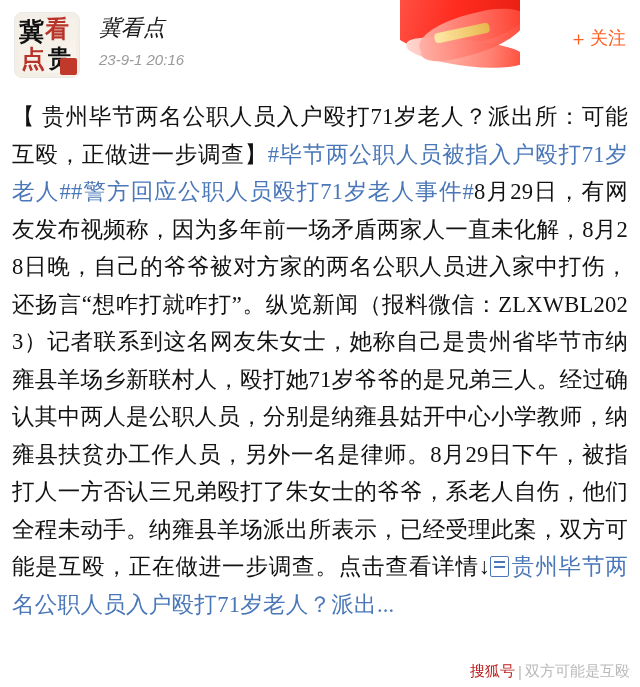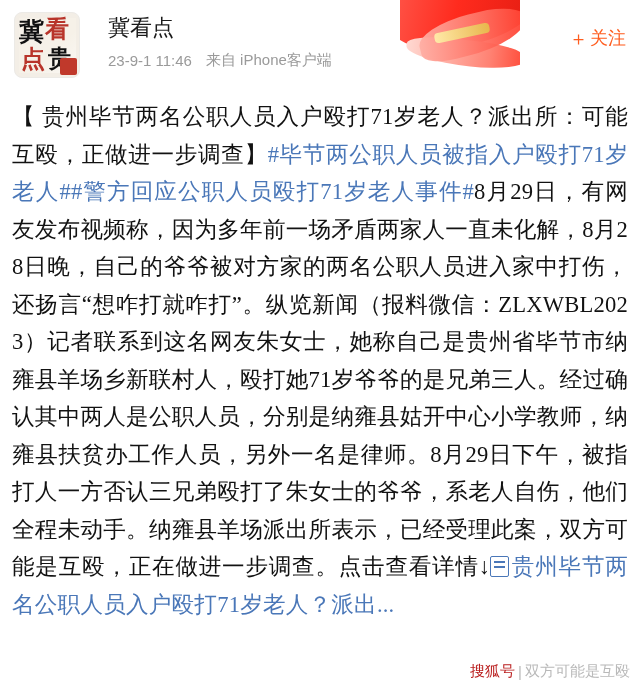--- a/index.html
+++ b/index.html
@@ -66,24 +66,25 @@
     position: absolute;
     right: 2px;
     bottom: 2px;
     width: 17px;
     height: 17px;
     background: #c0392b;
     border-radius: 2px;
   }
 
   .head-text {
-    margin-left: 28px;
+    margin-left: 19px;
     padding-top: 3px;
     flex: 1 1 auto;
     min-width: 0;
+    font-style: italic;
   }
   .account-name {
     font-size: 22px;
     color: #1a1a1a;
     font-weight: normal;
     line-height: 1.2;
     margin-bottom: 10px;
     font-family: "Liberation Sans", sans-serif;
   }
   .meta-line {
@@ -229,22 +230,21 @@
       <span class="ch ch1">冀</span>
       <span class="ch ch2">看</span>
       <span class="ch ch3">点</span>
       <span class="ch ch4">贵</span>
       <span class="seal"></span>
     </div>
 
     <div class="head-text">
       <div class="account-name">冀看点</div>
       <div class="meta-line">
-        <span class="meta-time">23-9-1 11:46</span>
-        <span class="meta-src">来自 iPhone客户端</span>
+        <span class="meta-time">23-9-1 20:16</span>
       </div>
     </div>
 
     <div class="ribbon">
       <div class="r1"></div>
       <div class="r3"></div>
       <div class="r2"></div>
       <div class="gold"></div>
     </div>
 

